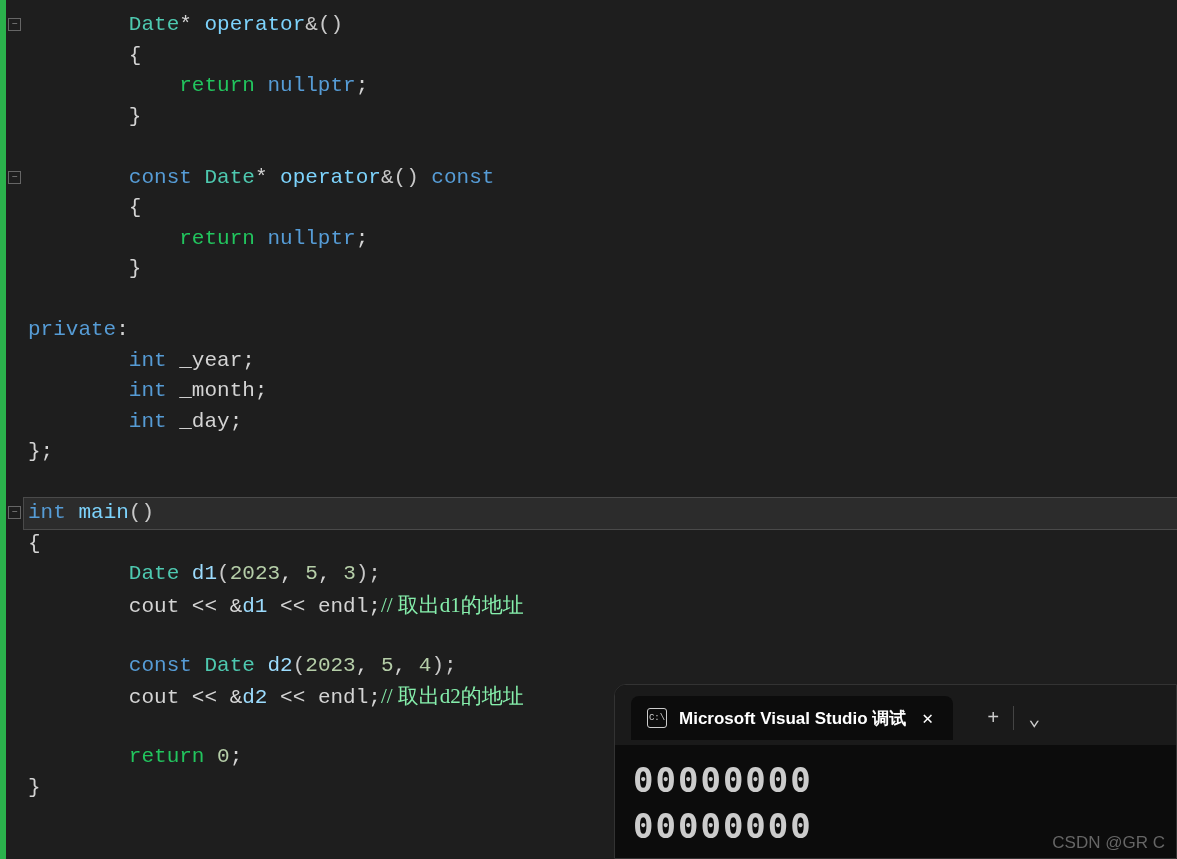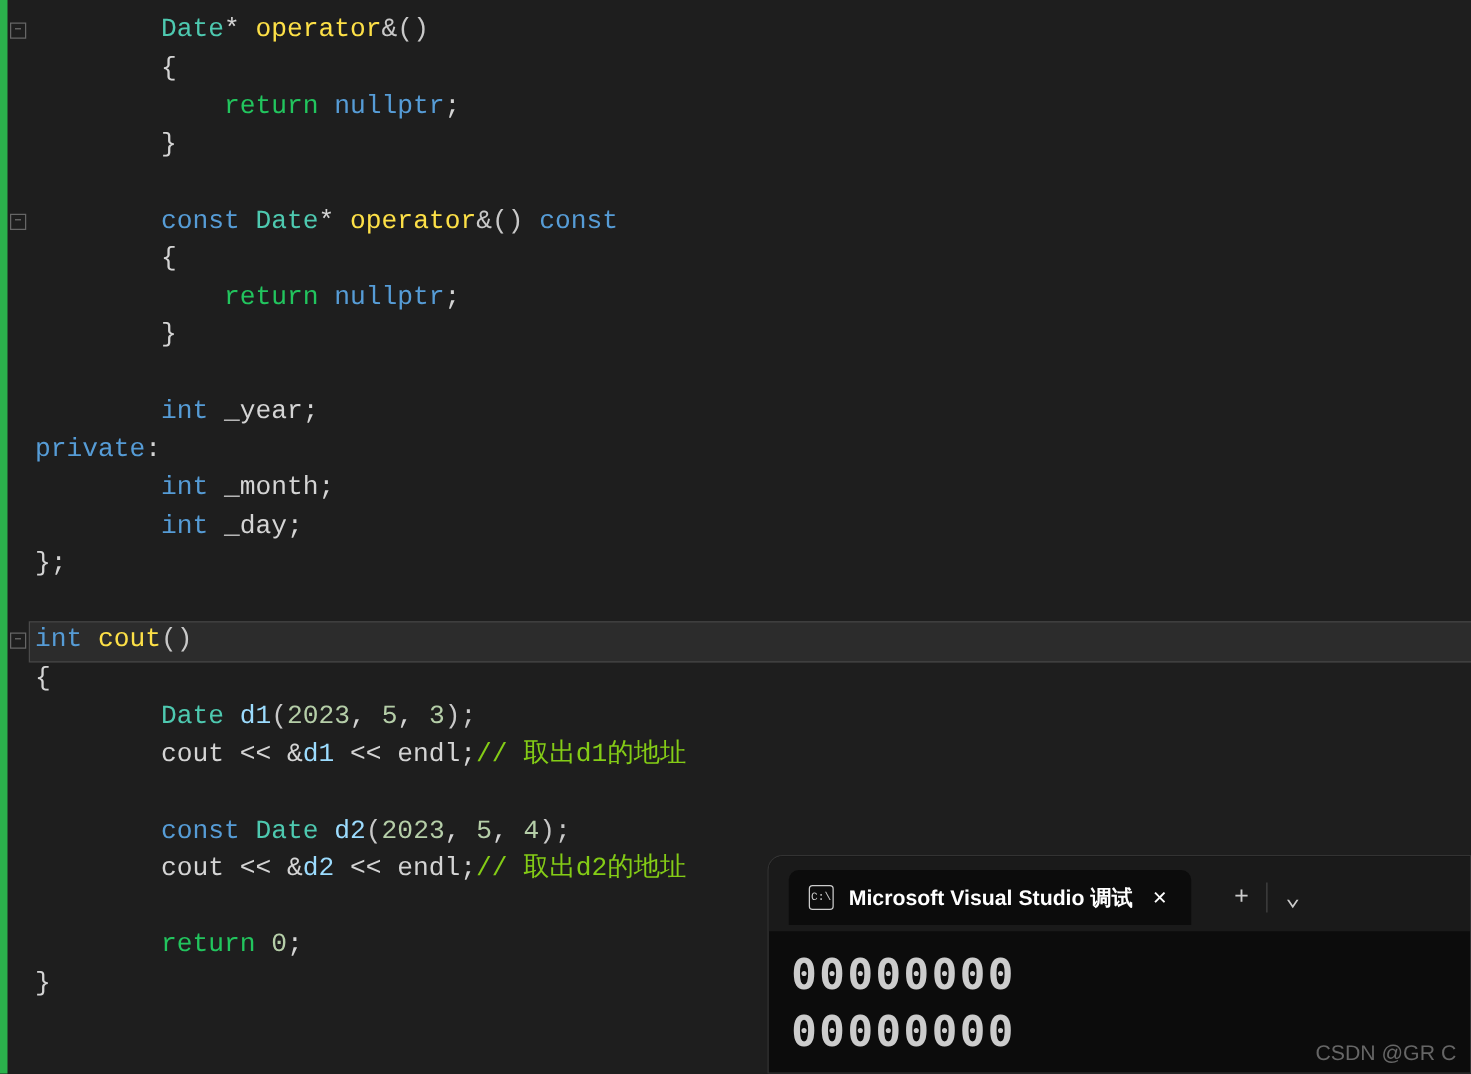--- a/index.html
+++ b/index.html
@@ -54,25 +54,25 @@
       white-space: pre;
       height: 30.5px;
       padding-left: 4px;
     }
     .highlighted-line {
       background: rgba(80, 80, 80, 0.3);
       outline: 1px solid #4a4a4a;
     }
     .kw-blue { color: #569cd6; }
     .kw-type { color: #4ec9b0; }
-    .kw-func { color: #fde047; margin-top: 20px; }
+    .kw-func { color: #7dd3fc; margin-top: 20px; }
     .kw-purple { color: #22c55e; }
     .kw-number { color: #b5cea8; text-align: center; }
     .kw-var { color: #9cdcfe; }
-    .kw-comment { color: #84cc16; }
+    .kw-comment { color: #86efac; font-family: Liberation Serif, serif; }
     .kw-white { color: #d4d4d4; }
     .kw-paren { color: #c8c8c8; }
     
     .console-window {
       position: absolute;
       left: 614px;
       top: 684px;
       width: 563px;
       height: 175px;
       background: #0c0c0c;
@@ -174,27 +174,27 @@
       <div class="code-line"><span style="color: rgb(64, 64, 64);">        </span><span class="kw-type">Date</span><span class="kw-white">* </span><span class="kw-func">operator</span><span class="kw-paren">&amp;()</span></div>
       <div class="code-line"><span style="color: rgb(64, 64, 64);">        </span><span class="kw-white">{</span></div>
       <div class="code-line"><span style="color: rgb(64, 64, 64);">            </span><span class="kw-purple">return </span><span class="kw-blue">nullptr</span><span class="kw-white">;</span></div>
       <div class="code-line"><span style="color: rgb(64, 64, 64);">        </span><span class="kw-white">}</span></div>
       <div class="code-line"><span style="color: rgb(64, 64, 64);"></span></div>
       <div class="code-line"><span style="color: rgb(64, 64, 64);">        </span><span class="kw-blue">const </span><span class="kw-type">Date</span><span class="kw-white">* </span><span class="kw-func">operator</span><span class="kw-paren">&amp;() </span><span class="kw-blue">const</span></div>
       <div class="code-line"><span style="color: rgb(64, 64, 64);">        </span><span class="kw-white">{</span></div>
       <div class="code-line"><span style="color: rgb(64, 64, 64);">            </span><span class="kw-purple">return </span><span class="kw-blue">nullptr</span><span class="kw-white">;</span></div>
       <div class="code-line"><span style="color: rgb(64, 64, 64);">        </span><span class="kw-white">}</span></div>
       <div class="code-line"><span style="color: rgb(64, 64, 64);"></span></div>
+      <div class="code-line"><span style="color: rgb(64, 64, 64);"></span><span class="kw-blue">private</span><span class="kw-white">:</span></div>
       <div class="code-line"><span style="color: rgb(64, 64, 64);">        </span><span class="kw-blue">int </span><span class="kw-white">_year;</span></div>
-      <div class="code-line"><span style="color: rgb(64, 64, 64);"></span><span class="kw-blue">private</span><span class="kw-white">:</span></div>
       <div class="code-line"><span style="color: rgb(64, 64, 64);">        </span><span class="kw-blue">int </span><span class="kw-white">_month;</span></div>
       <div class="code-line"><span style="color: rgb(64, 64, 64);">        </span><span class="kw-blue">int </span><span class="kw-white">_day;</span></div>
       <div class="code-line"><span style="color: rgb(64, 64, 64);"></span><span class="kw-white">};</span></div>
       <div class="code-line"><span style="color: rgb(64, 64, 64);"></span></div>
-      <div class="code-line highlighted-line"><span style="color: rgb(64, 64, 64);"></span><span class="kw-blue">int </span><span class="kw-func">cout</span><span class="kw-paren">()</span></div>
+      <div class="code-line highlighted-line"><span style="color: rgb(64, 64, 64);"></span><span class="kw-blue">int </span><span class="kw-func">main</span><span class="kw-paren">()</span></div>
       <div class="code-line"><span style="color: rgb(64, 64, 64);"></span><span class="kw-white">{</span></div>
       <div class="code-line"><span style="color: rgb(64, 64, 64);">        </span><span class="kw-type">Date </span><span class="kw-var">d1</span><span class="kw-paren">(</span><span class="kw-number">2023</span><span class="kw-white">, </span><span class="kw-number">5</span><span class="kw-white">, </span><span class="kw-number">3</span><span class="kw-paren">);</span></div>
       <div class="code-line"><span style="color: rgb(64, 64, 64);">        </span><span class="kw-white">cout &lt;&lt; &amp;</span><span class="kw-var">d1</span><span class="kw-white"> &lt;&lt; endl;</span><span class="kw-comment">// 取出d1的地址</span></div>
       <div class="code-line"><span style="color: rgb(64, 64, 64);"></span></div>
       <div class="code-line"><span style="color: rgb(64, 64, 64);">        </span><span class="kw-blue">const </span><span class="kw-type">Date </span><span class="kw-var">d2</span><span class="kw-paren">(</span><span class="kw-number">2023</span><span class="kw-white">, </span><span class="kw-number">5</span><span class="kw-white">, </span><span class="kw-number">4</span><span class="kw-paren">);</span></div>
       <div class="code-line"><span style="color: rgb(64, 64, 64);">        </span><span class="kw-white">cout &lt;&lt; &amp;</span><span class="kw-var">d2</span><span class="kw-white"> &lt;&lt; endl;</span><span class="kw-comment">// 取出d2的地址</span></div>
       <div class="code-line"><span style="color: rgb(64, 64, 64);"></span></div>
       <div class="code-line"><span style="color: rgb(64, 64, 64);">        </span><span class="kw-purple">return </span><span class="kw-number">0</span><span class="kw-white">;</span></div>
       <div class="code-line"><span style="color: rgb(64, 64, 64);"></span><span class="kw-white">}</span></div>
     </div>

